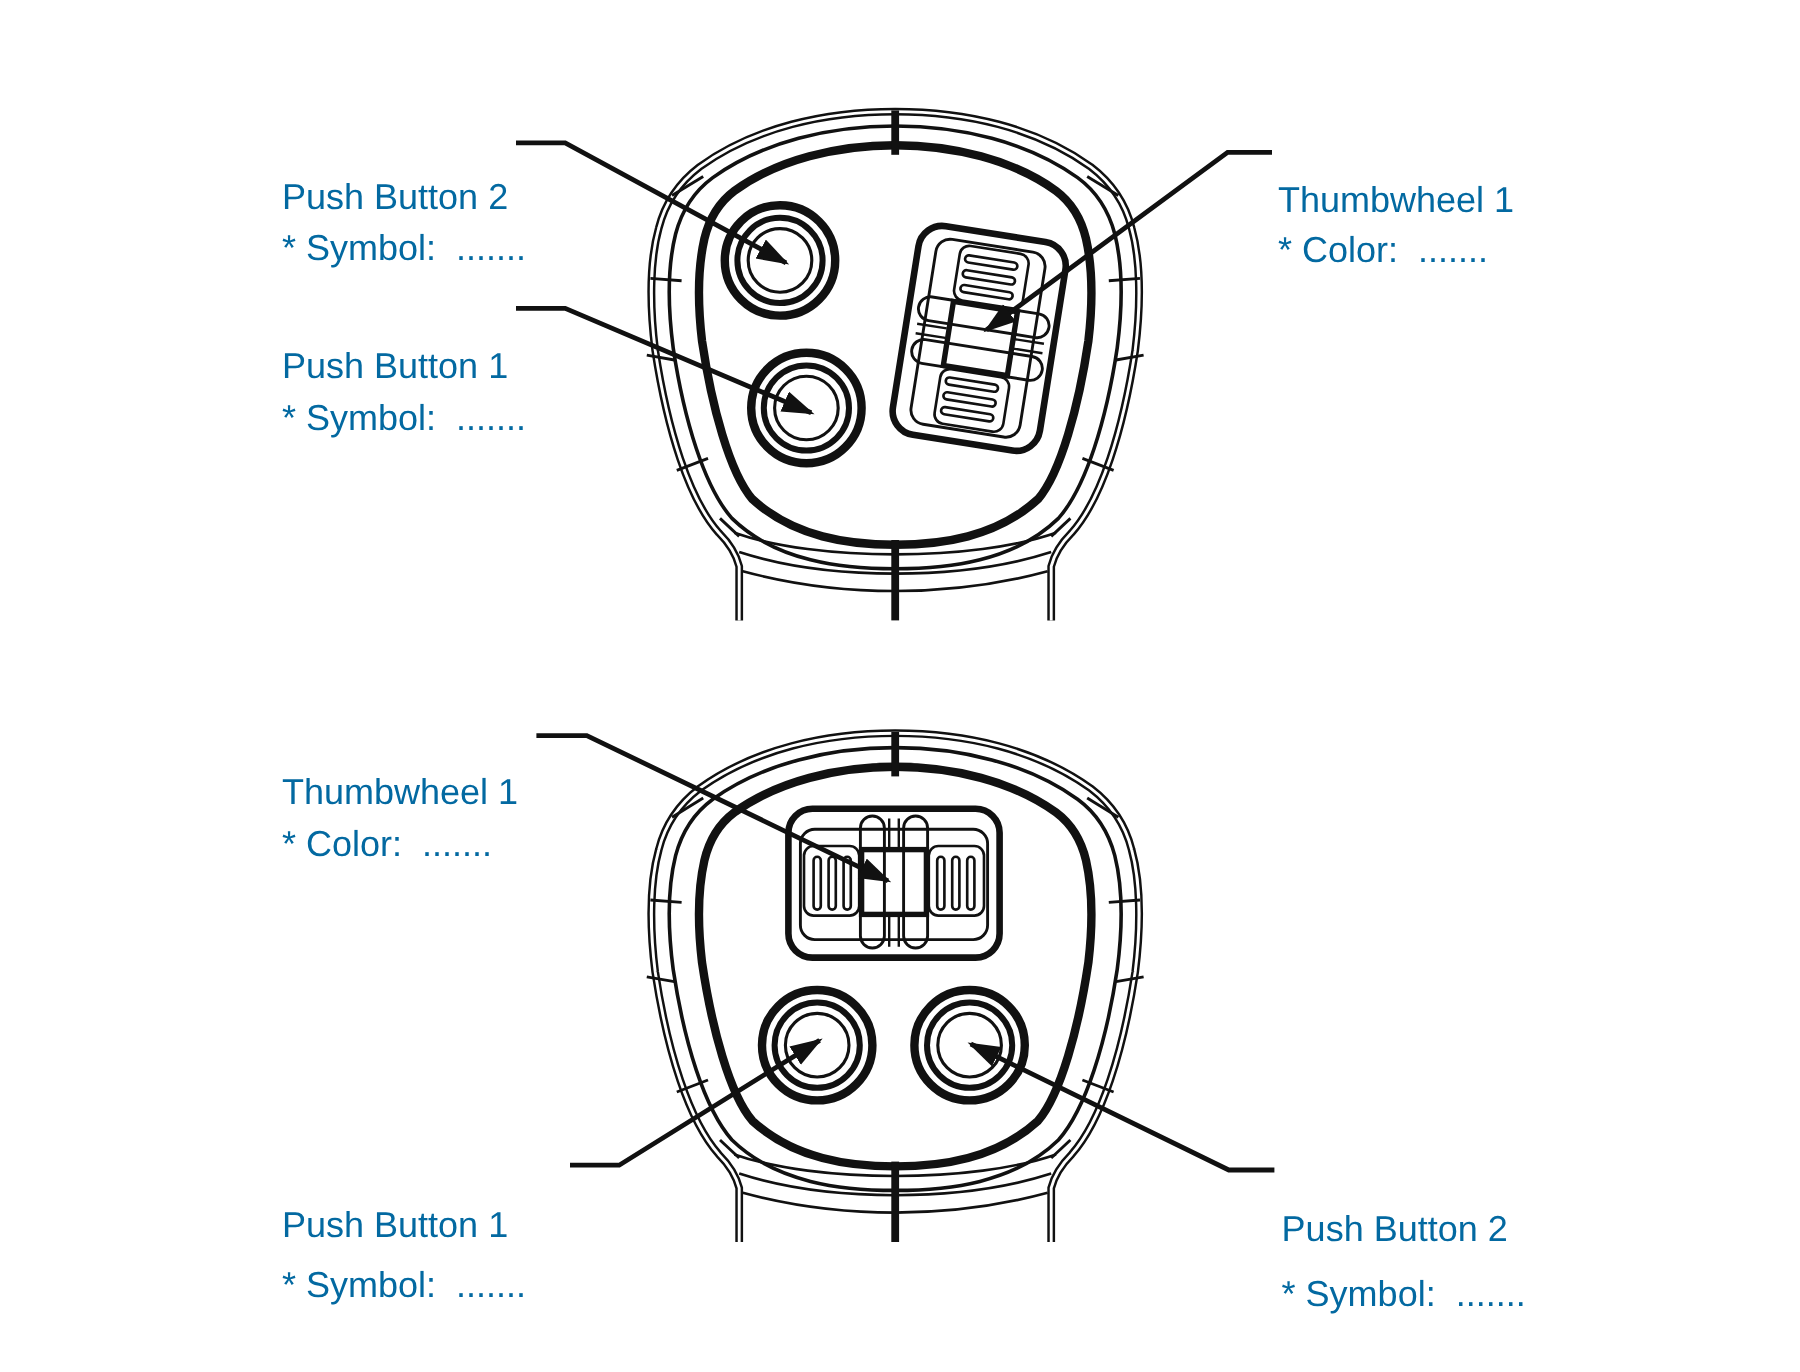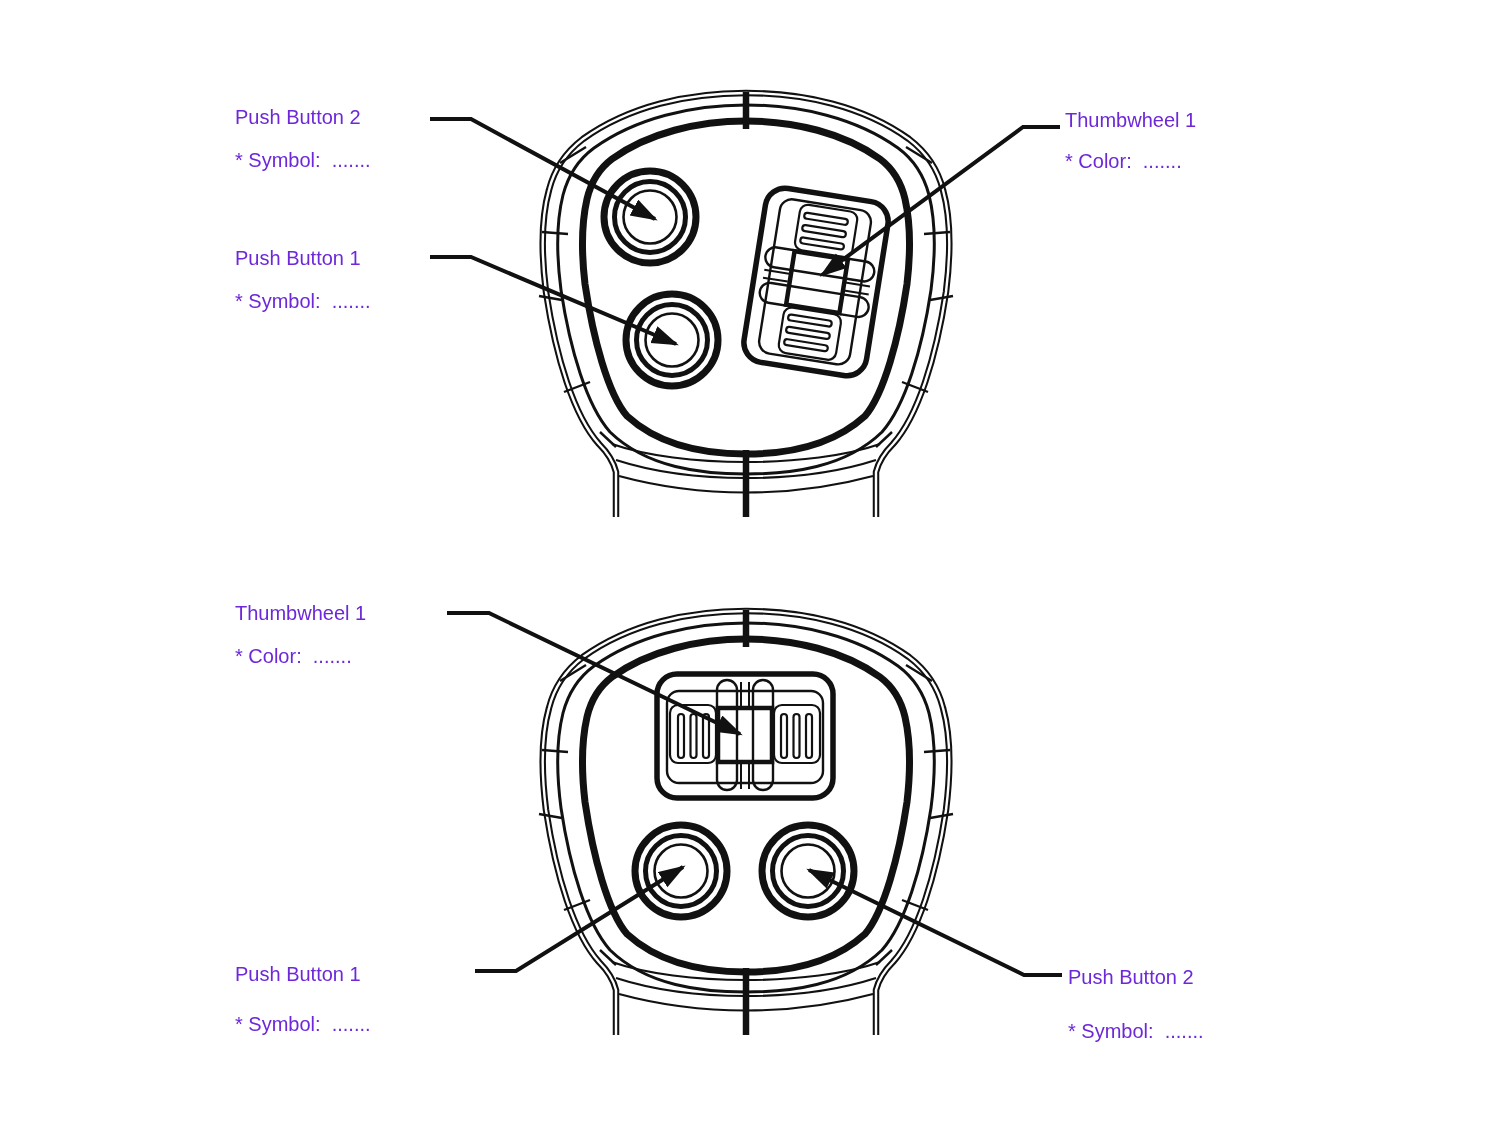--- a/index.html
+++ b/index.html
@@ -6,24 +6,25 @@
   #canvas{
     position:relative;
     width:1500px;height:1143px;
     background:#ffffff;
     overflow:hidden;
     font-family:"Liberation Sans","DejaVu Sans",sans-serif;
   }
   #drawing{position:absolute;left:0;top:0;}
   .callout{
     position:absolute;
-    color:#6d28d9;
-    font-size:20px;
+    color:#0369a1;
+    font-size:30px;
     line-height:34px;
     white-space:pre;
+    margin-top:48px;
   }
 </style>
 </head>
 <body>
 
 <div id="canvas">
 
   <svg id="drawing" width="1500" height="1143" viewBox="0 0 1500 1143">
     <defs>
 

